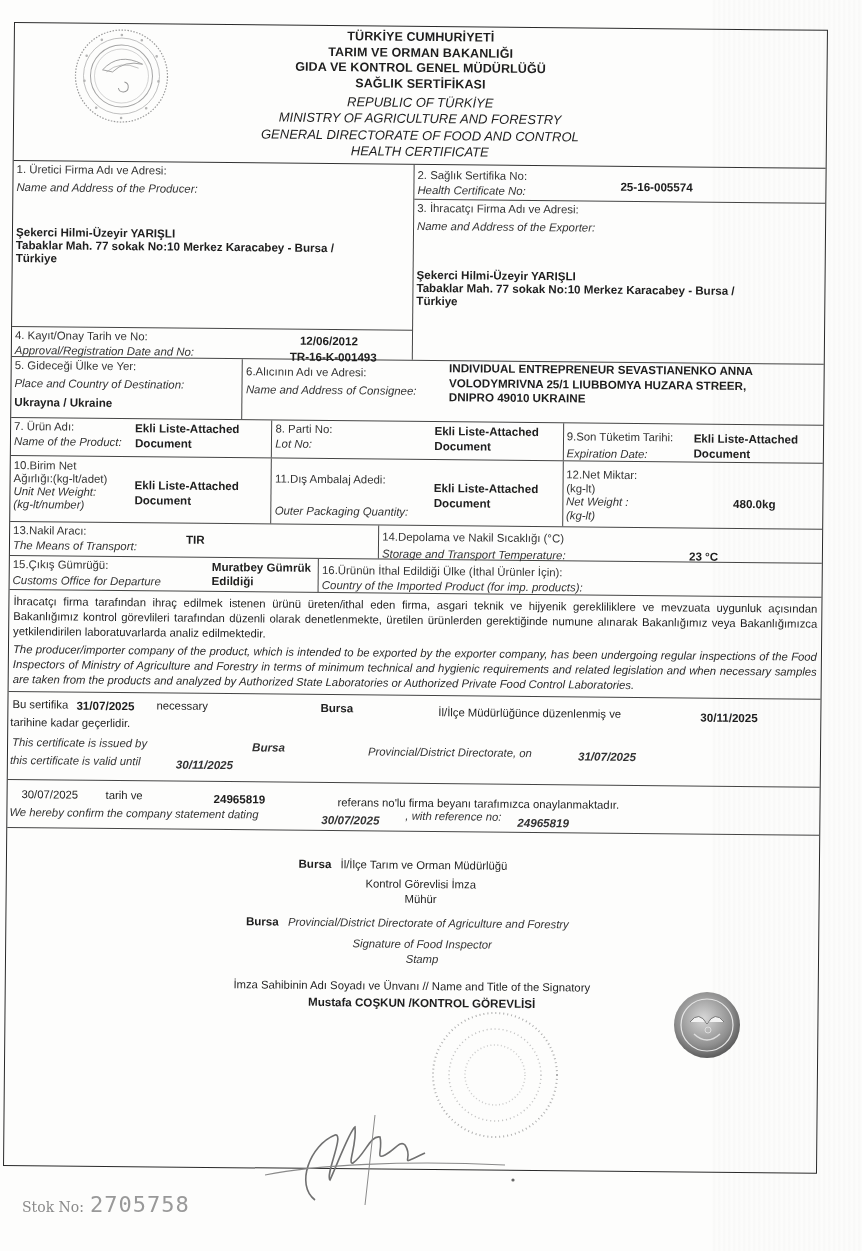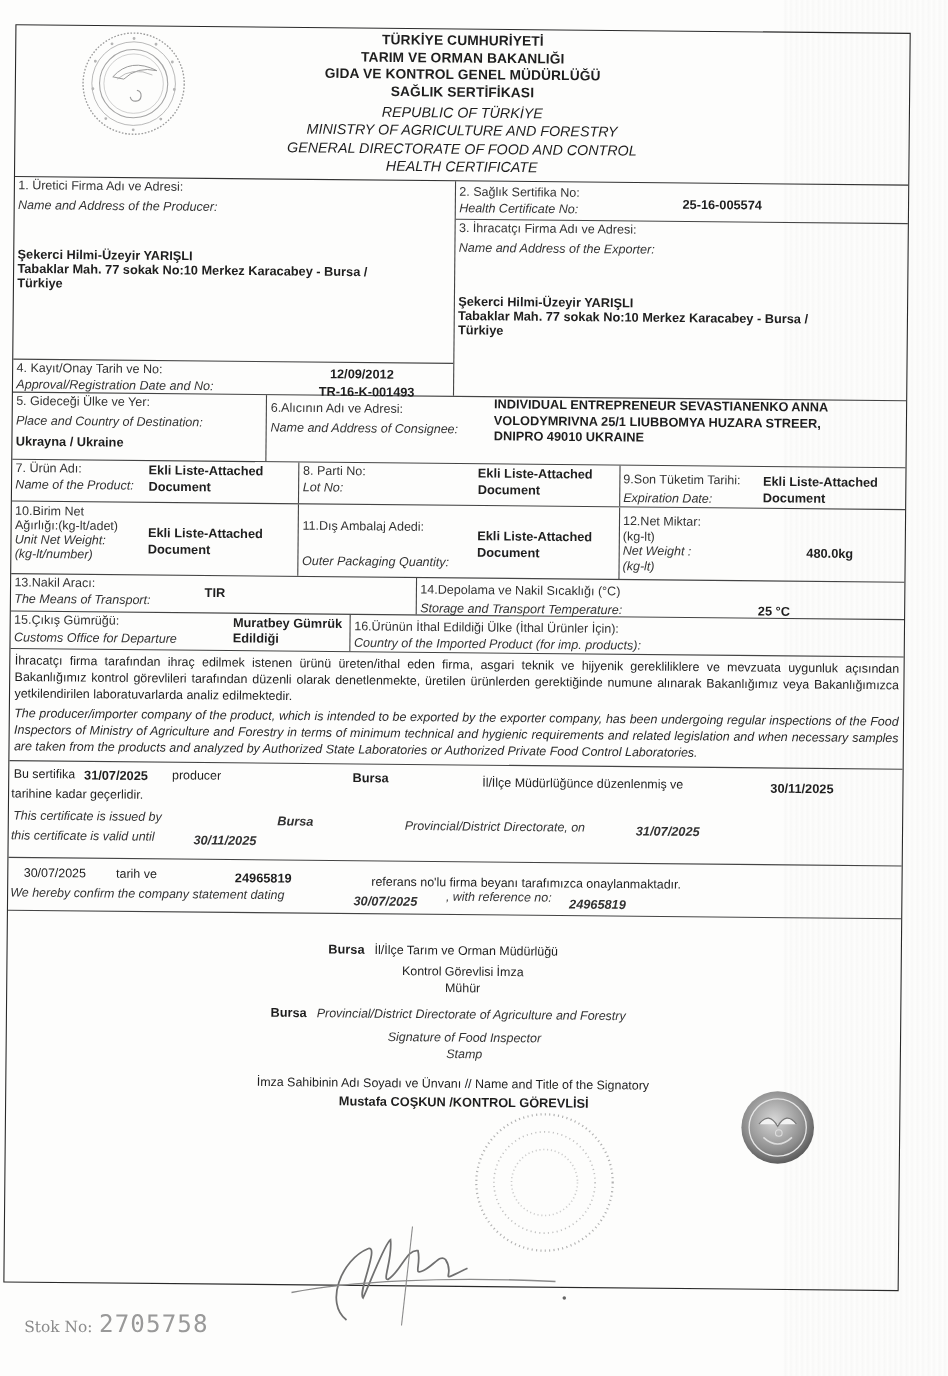--- a/index.html
+++ b/index.html
@@ -90,21 +90,21 @@
         <div style="height:166px; border-bottom:1px solid #444; padding:1px 3px; position:relative;">
           <div class="lbl">1. Üretici Firma Adı ve Adresi:</div>
           <div class="it" style="margin-top:3px;">Name and Address of the Producer:</div>
           <div class="b" style="margin-top:30px; line-height:13px;">Şekerci Hilmi-Üzeyir YARIŞLI</div>
           <div class="b" style="line-height:13px;">Tabaklar Mah. 77 sokak No:10 Merkez Karacabey - Bursa /</div>
           <div class="b" style="line-height:13px;">Türkiye</div>
         </div>
         <div style="height:30px; padding:1px 3px; position:relative;">
           <div class="lbl">4. Kayıt/Onay Tarih ve No:</div>
           <div class="it">Approval/Registration Date and No:</div>
-          <div class="b abs" style="left:288px; top:3px;">12/09/2012</div>
+          <div class="b abs" style="left:288px; top:3px;">12/06/2012</div>
           <div class="b abs" style="left:278px; top:19px;">TR-16-K-001493</div>
         </div>
       </div>
       <div class="cell" style="width:412px; padding:0;">
         <div style="height:35px; border-bottom:1px solid #444; padding:1px 3px; position:relative;">
           <div class="lbl" style="margin-top:2px;">2. Sağlık Sertifika No:</div>
           <div class="it">Health Certificate No:</div>
           <div class="b abs" style="left:206px; top:12px;">25-16-005574</div>
         </div>
         <div style="padding:1px 3px;">
@@ -191,21 +191,21 @@
 
     <div class="row" style="height:34px;">
       <div class="cell" style="width:370px;">
         <div class="lbl">13.Nakil Aracı:</div>
         <div class="it">The Means of Transport:</div>
         <div class="abs b" style="left:176px; top:8px;">TIR</div>
       </div>
       <div class="cell" style="width:444px;">
         <div class="lbl" style="margin-top:3px;">14.Depolama ve Nakil Sıcaklığı (°C)</div>
         <div class="it" style="margin-top:2px;">Storage and Transport Temperature:</div>
-        <div class="abs b" style="left:310px; top:20px;">25 °C</div>
+        <div class="abs b" style="left:310px; top:20px;">23 °C</div>
       </div>
     </div>
 
     <div class="row" style="height:34px;">
       <div class="cell" style="width:310px;">
         <div class="lbl">15.Çıkış Gümrüğü:</div>
         <div class="it" style="margin-top:1px;">Customs Office for Departure</div>
         <div class="abs b" style="left:202px; top:2px; line-height:14px;">
           <div>Muratbey Gümrük</div>
           <div>Edildiği</div>
@@ -218,21 +218,21 @@
     </div>
 
     <div class="para">
       <div>İhracatçı firma tarafından ihraç edilmek istenen ürünü üreten/ithal eden firma, asgari teknik ve hijyenik gerekliliklere ve mevzuata uygunluk açısından Bakanlığımız kontrol görevlileri tarafından düzenli olarak denetlenmekte, üretilen ürünlerden gerektiğinde numune alınarak Bakanlığımız veya Bakanlığımızca yetkilendirilen laboratuvarlarda analiz edilmektedir.</div>
       <div class="it" style="margin-top:2px;">The producer/importer company of the product, which is intended to be exported by the exporter company, has been undergoing regular inspections of the Food Inspectors of Ministry of Agriculture and Forestry in terms of minimum technical and hygienic requirements and related legislation and when necessary samples are taken from the products and analyzed by Authorized State Laboratories or Authorized Private Food Control Laboratories.</div>
     </div>
 
     <div class="issue">
       <span class="abs" style="left:4px; top:6px;">Bu sertifika</span>
       <span class="abs b" style="left:68px; top:6px;">31/07/2025</span>
-      <span class="abs" style="left:148px; top:6px;">producer</span>
+      <span class="abs" style="left:148px; top:6px;">necessary</span>
       <span class="abs b" style="left:312px; top:6px;">Bursa</span>
       <span class="abs" style="left:430px; top:10px;">İl/İlçe Müdürlüğünce düzenlenmiş ve</span>
       <span class="abs b" style="left:692px; top:12px;">30/11/2025</span>
       <span class="abs" style="left:2px; top:24px;">tarihine kadar geçerlidir.</span>
       <span class="abs it" style="left:4px; top:44px;">This certificate is issued by</span>
       <span class="abs b it" style="left:244px; top:46px;">Bursa</span>
       <span class="abs it" style="left:360px; top:50px;">Provincial/District Directorate, on</span>
       <span class="abs b it" style="left:570px; top:52px;">31/07/2025</span>
       <span class="abs it" style="left:2px; top:62px;">this certificate is valid until</span>
       <span class="abs b it" style="left:168px; top:64px;">30/11/2025</span>

